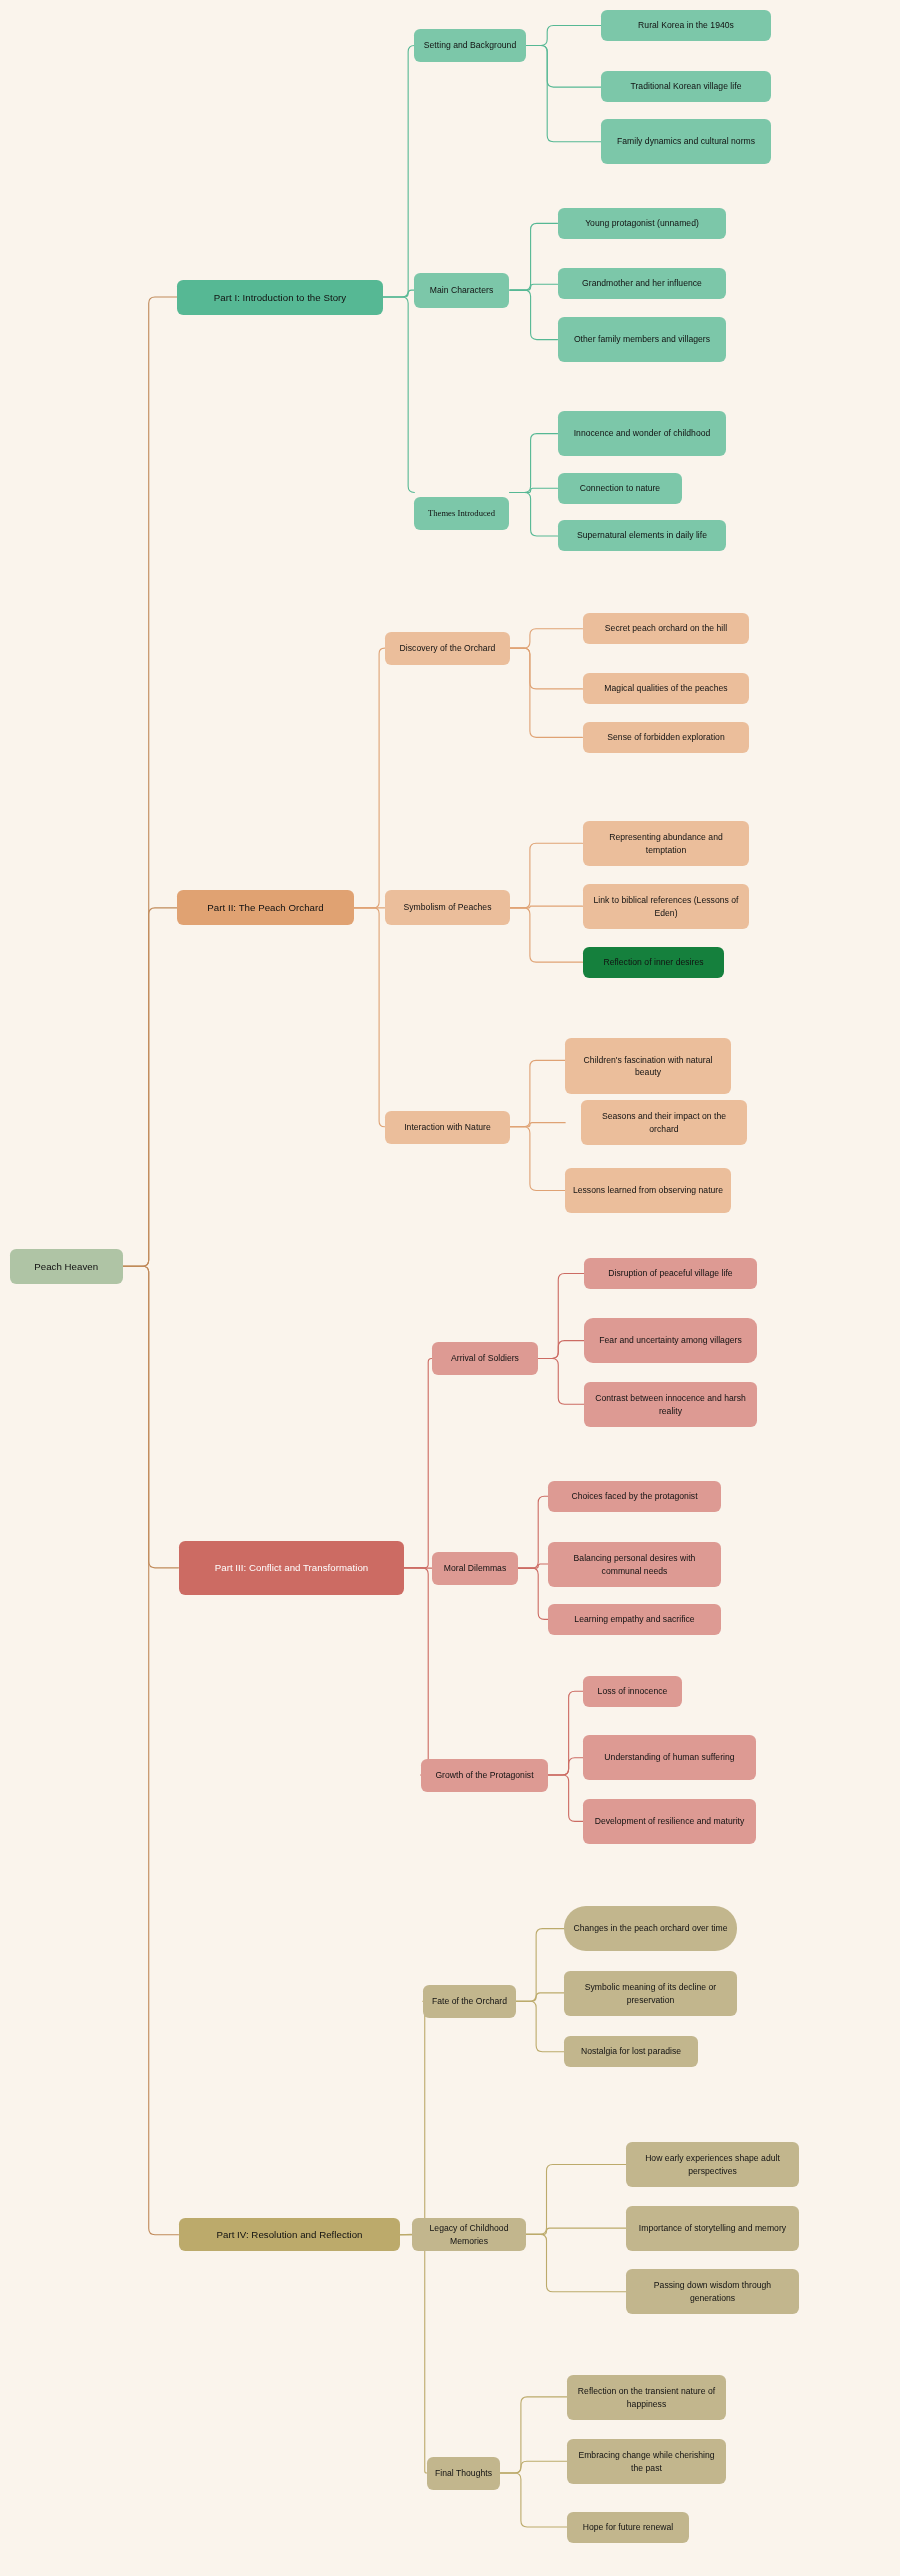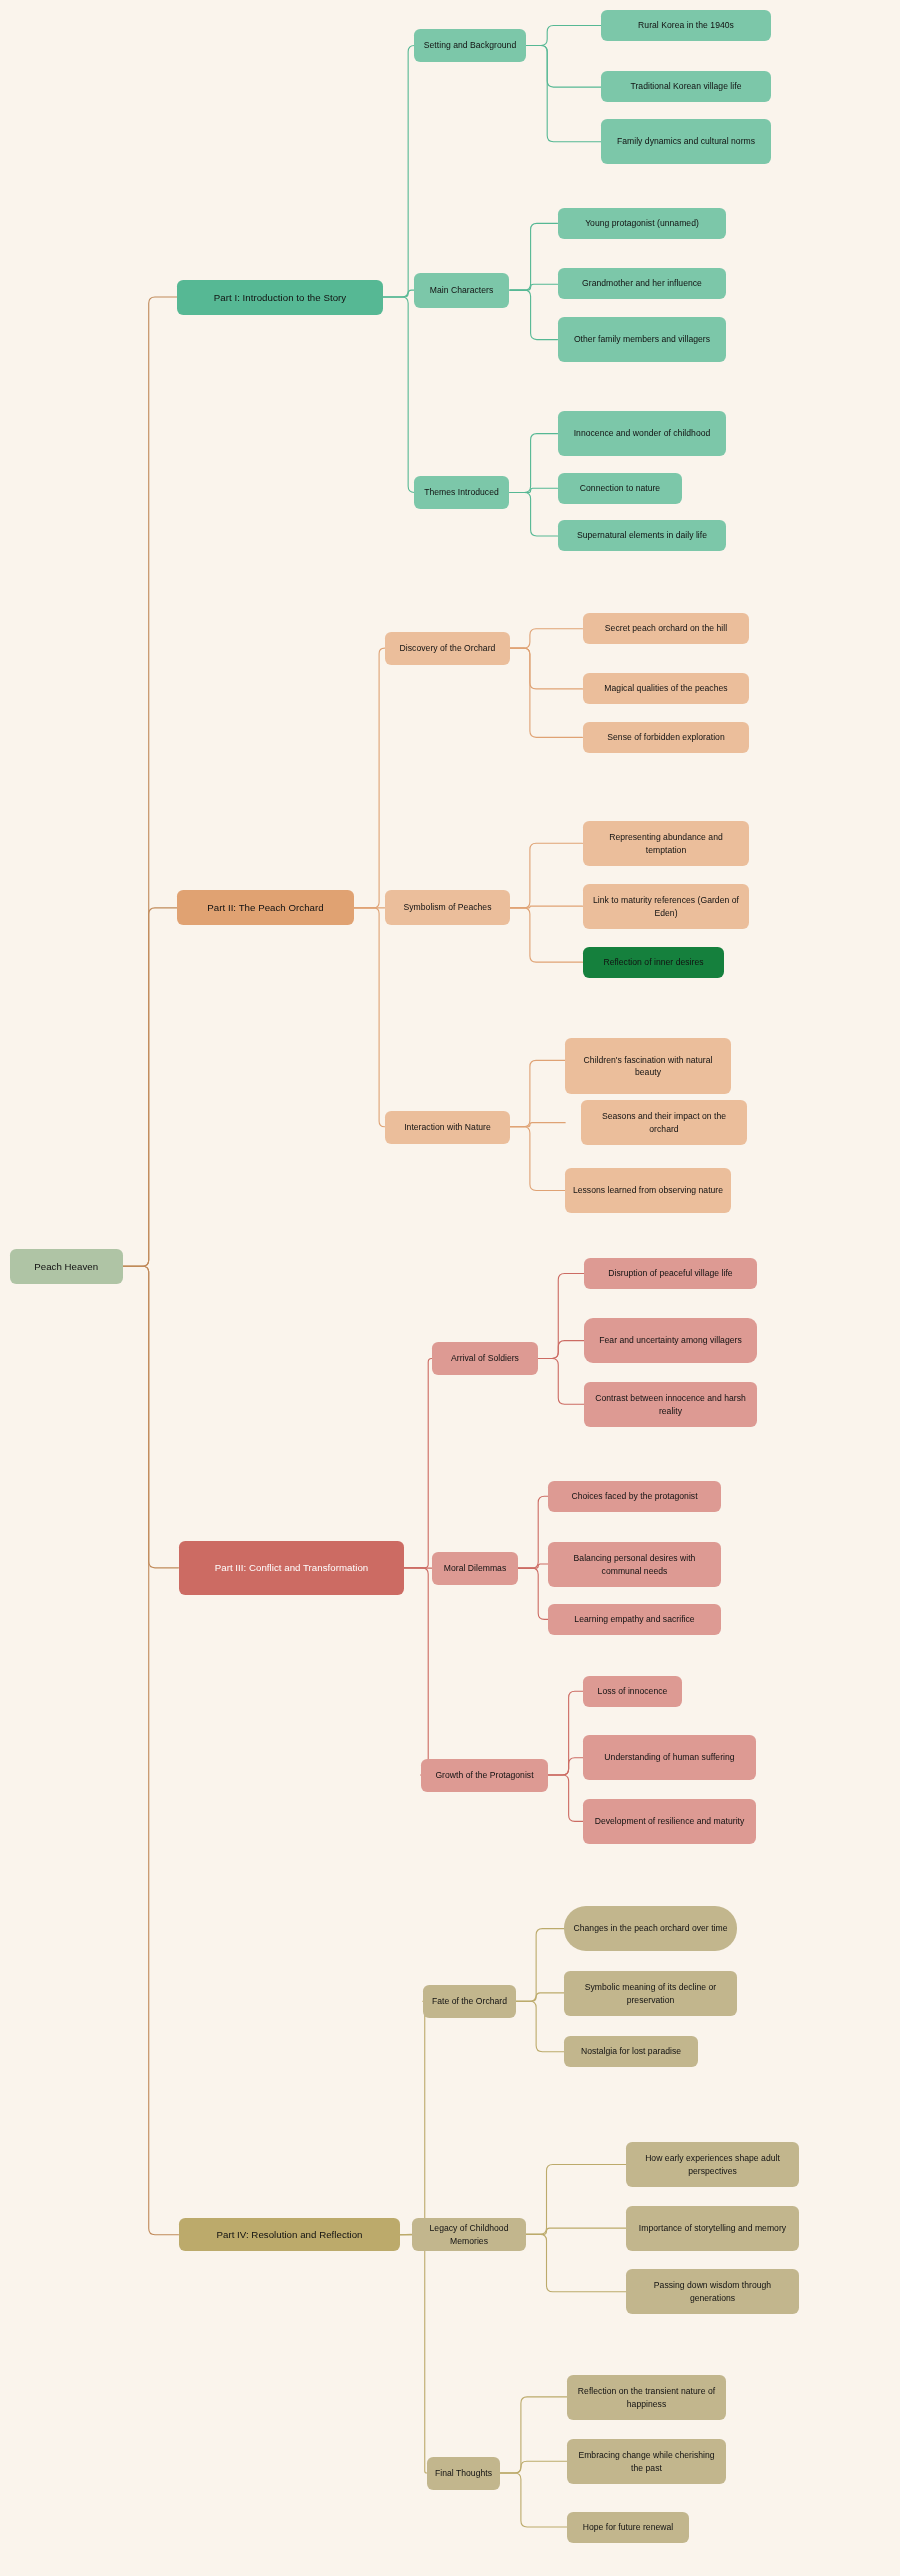--- a/index.html
+++ b/index.html
@@ -100,32 +100,32 @@
       <div class="node" style="left: 9.7px; top: 1249px; width: 113px; height: 35px; background: rgb(175, 196, 165); color: rgb(17, 17, 17); font-size: 9.7px;">Peach Heaven</div>
       <div class="node" style="left: 177px; top: 280px; width: 206px; height: 35px; background: rgb(86, 184, 148); color: rgb(17, 17, 17); font-size: 9.7px;">Part I: Introduction to the Story</div>
       <div class="node" style="left: 414px; top: 29px; width: 112px; height: 33px; background: rgb(124, 199, 169); color: rgb(17, 17, 17); font-size: 8.6px;">Setting and Background</div>
       <div class="node" style="left: 601px; top: 9.7px; width: 170px; height: 31px; background: rgb(124, 199, 169); color: rgb(17, 17, 17); font-size: 8.6px;">Rural Korea in the 1940s</div>
       <div class="node" style="left: 601px; top: 71px; width: 170px; height: 31px; background: rgb(124, 199, 169); color: rgb(17, 17, 17); font-size: 8.6px;">Traditional Korean village life</div>
       <div class="node" style="left: 601px; top: 119px; width: 170px; height: 45px; background: rgb(124, 199, 169); color: rgb(17, 17, 17); font-size: 8.6px;">Family dynamics and cultural norms</div>
       <div class="node" style="left: 414px; top: 273px; width: 95px; height: 35px; background: rgb(124, 199, 169); color: rgb(17, 17, 17); font-size: 8.6px;">Main Characters</div>
       <div class="node" style="left: 558px; top: 208px; width: 168px; height: 31px; background: rgb(124, 199, 169); color: rgb(17, 17, 17); font-size: 8.6px;">Young protagonist (unnamed)</div>
       <div class="node" style="left: 558px; top: 268px; width: 168px; height: 31px; background: rgb(124, 199, 169); color: rgb(17, 17, 17); font-size: 8.6px;">Grandmother and her influence</div>
       <div class="node" style="left: 558px; top: 317px; width: 168px; height: 45px; background: rgb(124, 199, 169); color: rgb(17, 17, 17); font-size: 8.6px;">Other family members and villagers</div>
-      <div class="node" style="left: 414px; top: 476px; width: 95px; height: 33px; background: rgb(124, 199, 169); color: rgb(17, 17, 17); font-size: 8.6px;">Themes Introduced</div>
+      <div class="node" style="left: 414px; top: 497px; width: 95px; height: 33px; background: rgb(124, 199, 169); color: rgb(17, 17, 17); font-size: 8.6px; font-family: Liberation Serif, serif;">Themes Introduced</div>
       <div class="node" style="left: 558px; top: 411px; width: 168px; height: 45px; background: rgb(124, 199, 169); color: rgb(17, 17, 17); font-size: 8.6px;">Innocence and wonder of childhood</div>
       <div class="node" style="left: 558px; top: 473px; width: 124px; height: 31px; background: rgb(124, 199, 169); color: rgb(17, 17, 17); font-size: 8.6px;">Connection to nature</div>
       <div class="node" style="left: 558px; top: 520px; width: 168px; height: 31px; background: rgb(124, 199, 169); color: rgb(17, 17, 17); font-size: 8.6px;">Supernatural elements in daily life</div>
       <div class="node" style="left: 177px; top: 890px; width: 177px; height: 35px; background: rgb(224, 162, 114); color: rgb(17, 17, 17); font-size: 9.7px;">Part II: The Peach Orchard</div>
       <div class="node" style="left: 385px; top: 632px; width: 125px; height: 33px; background: rgb(235, 190, 155); color: rgb(17, 17, 17); font-size: 8.6px;">Discovery of the Orchard</div>
       <div class="node" style="left: 583px; top: 613px; width: 166px; height: 31px; background: rgb(235, 190, 155); color: rgb(17, 17, 17); font-size: 8.6px;">Secret peach orchard on the hill</div>
       <div class="node" style="left: 583px; top: 673px; width: 166px; height: 31px; background: rgb(235, 190, 155); color: rgb(17, 17, 17); font-size: 8.6px;">Magical qualities of the peaches</div>
       <div class="node" style="left: 583px; top: 722px; width: 166px; height: 31px; background: rgb(235, 190, 155); color: rgb(17, 17, 17); font-size: 8.6px;">Sense of forbidden exploration</div>
       <div class="node" style="left: 385px; top: 890px; width: 125px; height: 35px; background: rgb(235, 190, 155); color: rgb(17, 17, 17); font-size: 8.6px;">Symbolism of Peaches</div>
       <div class="node" style="left: 583px; top: 821px; width: 166px; height: 45px; background: rgb(235, 190, 155); color: rgb(17, 17, 17); font-size: 8.6px;">Representing abundance and temptation</div>
-      <div class="node" style="left: 583px; top: 884px; width: 166px; height: 45px; background: rgb(235, 190, 155); color: rgb(17, 17, 17); font-size: 8.6px;">Link to maturity references (Garden of Eden)</div>
+      <div class="node" style="left: 583px; top: 884px; width: 166px; height: 45px; background: rgb(235, 190, 155); color: rgb(17, 17, 17); font-size: 8.6px;">Link to biblical references (Lessons of Eden)</div>
       <div class="node" style="left: 583px; top: 947px; width: 141px; height: 31px; background: #15803d; color: rgb(17, 17, 17); font-size: 8.6px;">Reflection of inner desires</div>
       <div class="node" style="left: 385px; top: 1111px; width: 125px; height: 33px; background: rgb(235, 190, 155); color: rgb(17, 17, 17); font-size: 8.6px;">Interaction with Nature</div>
       <div class="node" style="left: 565px; top: 1038px; width: 166px; height: 56px; background: rgb(235, 190, 155); color: rgb(17, 17, 17); font-size: 8.6px;">Children's fascination with natural beauty</div>
       <div class="node" style="left: 565px; top: 1100px; width: 166px; height: 45px; background: rgb(235, 190, 155); color: rgb(17, 17, 17); font-size: 8.6px; margin-left: 16px;">Seasons and their impact on the orchard</div>
       <div class="node" style="left: 565px; top: 1168px; width: 166px; height: 45px; background: rgb(235, 190, 155); color: rgb(17, 17, 17); font-size: 8.6px;">Lessons learned from observing nature</div>
       <div class="node white-text" style="left: 179px; top: 1541px; width: 225px; height: 54px; background: rgb(204, 107, 99); color: rgb(255, 255, 255); font-size: 9.7px;">Part III: Conflict and Transformation</div>
       <div class="node" style="left: 432px; top: 1342px; width: 106px; height: 33px; background: rgb(221, 154, 147); color: rgb(17, 17, 17); font-size: 8.6px;">Arrival of Soldiers</div>
       <div class="node" style="left: 584px; top: 1258px; width: 173px; height: 31px; background: rgb(221, 154, 147); color: rgb(17, 17, 17); font-size: 8.6px;">Disruption of peaceful village life</div>
       <div class="node" style="left: 584px; top: 1318px; width: 173px; height: 45px; background: rgb(221, 154, 147); color: rgb(17, 17, 17); font-size: 8.6px; border-radius: 9px;">Fear and uncertainty among villagers</div>
       <div class="node" style="left: 584px; top: 1382px; width: 173px; height: 45px; background: rgb(221, 154, 147); color: rgb(17, 17, 17); font-size: 8.6px; text-align: center;">Contrast between innocence and harsh reality</div>

